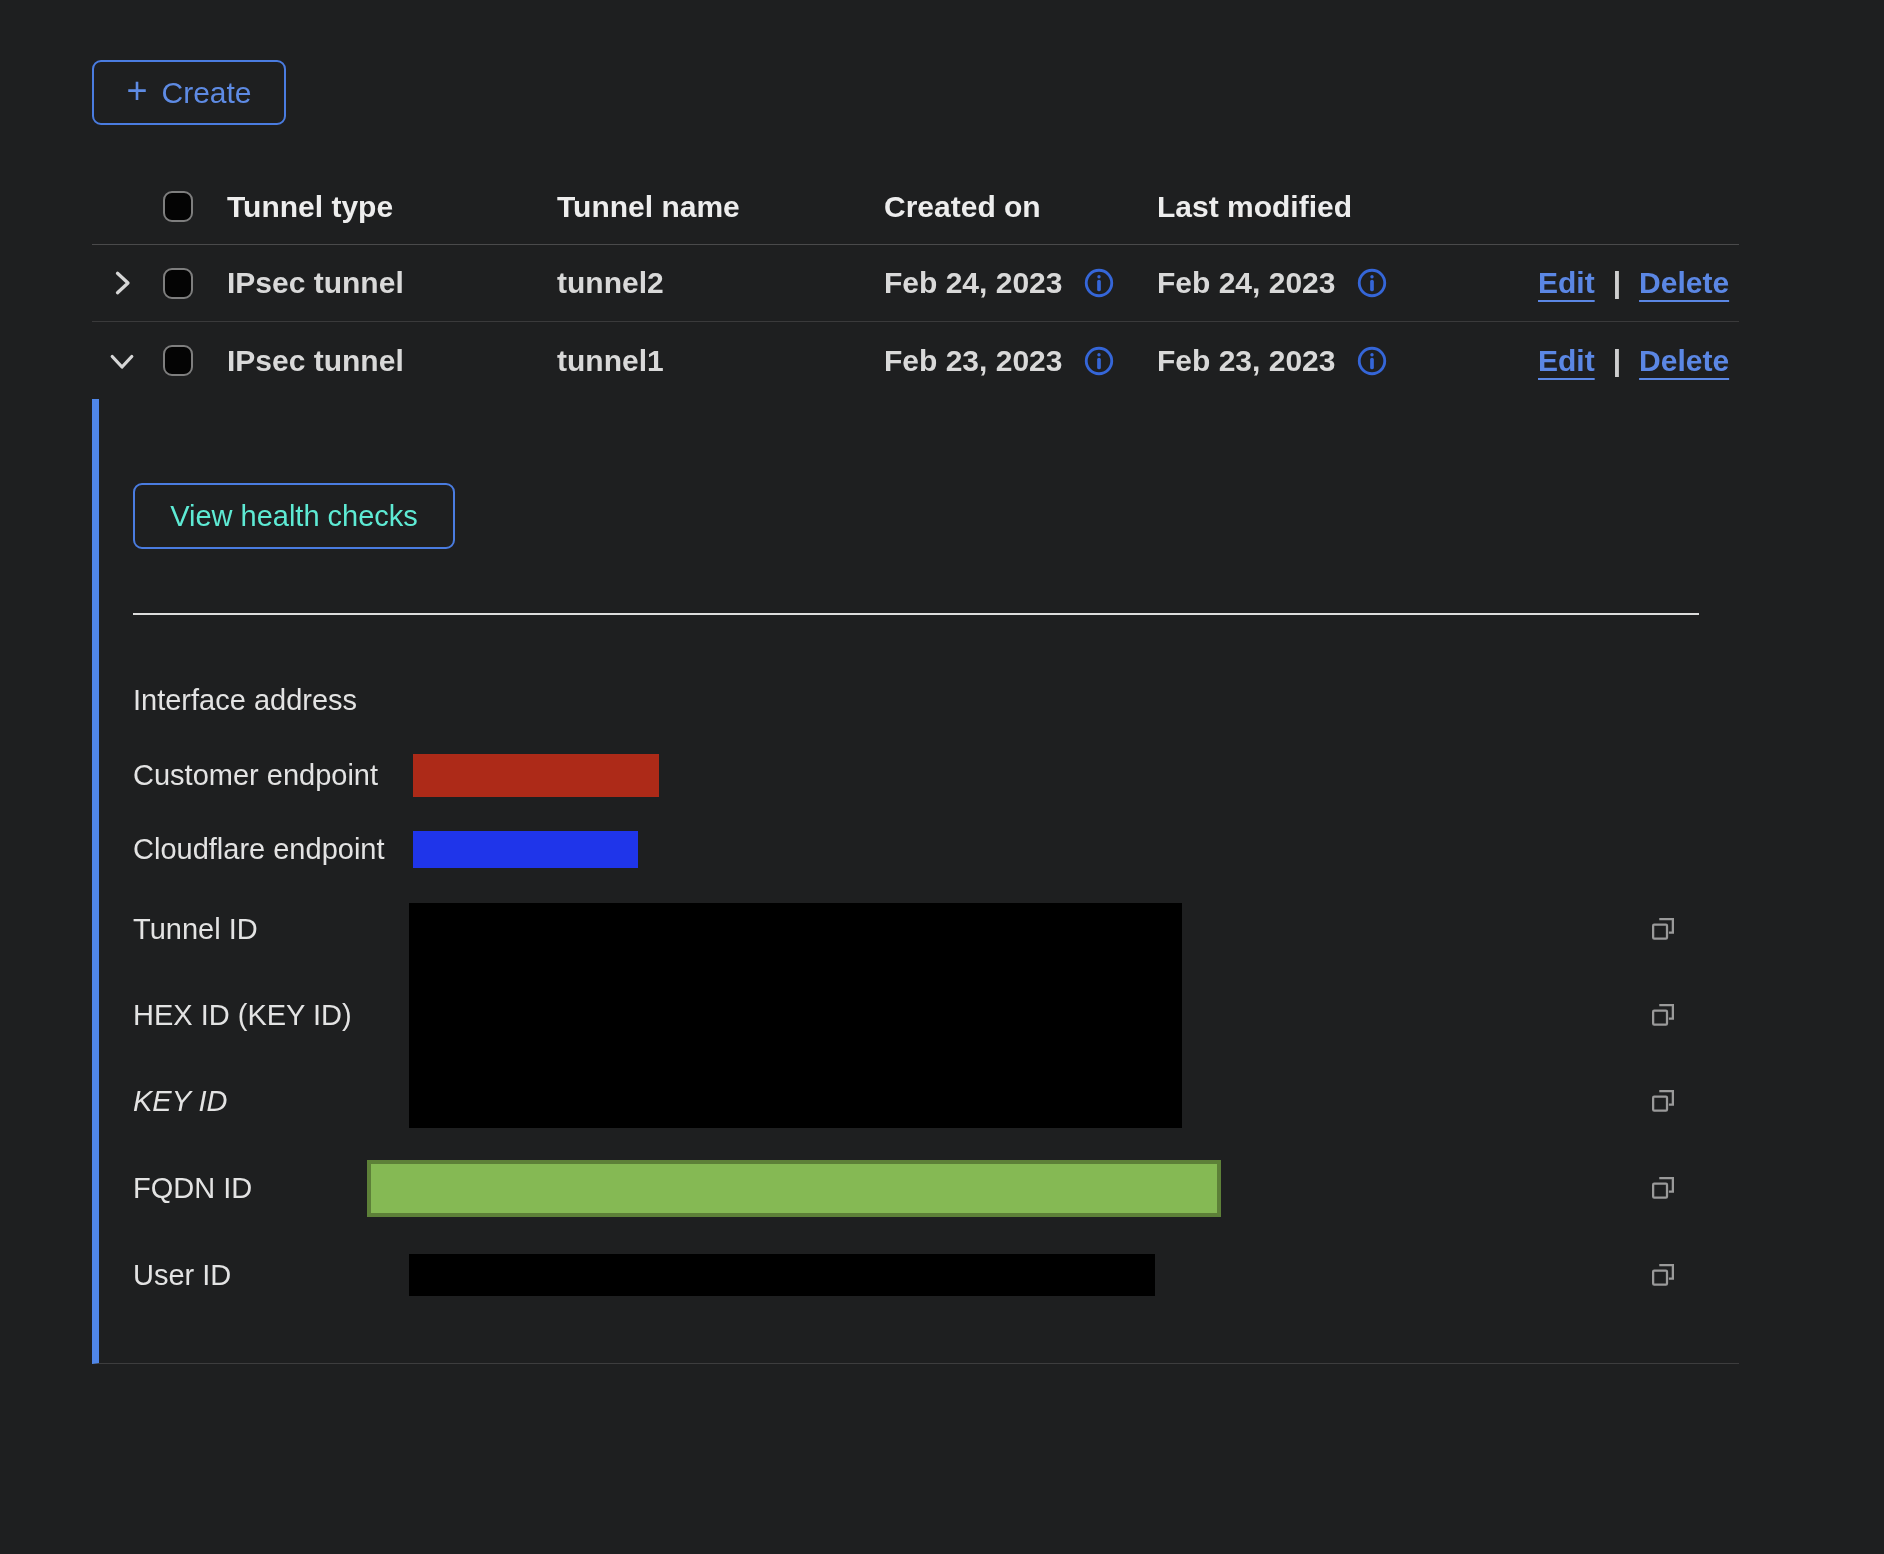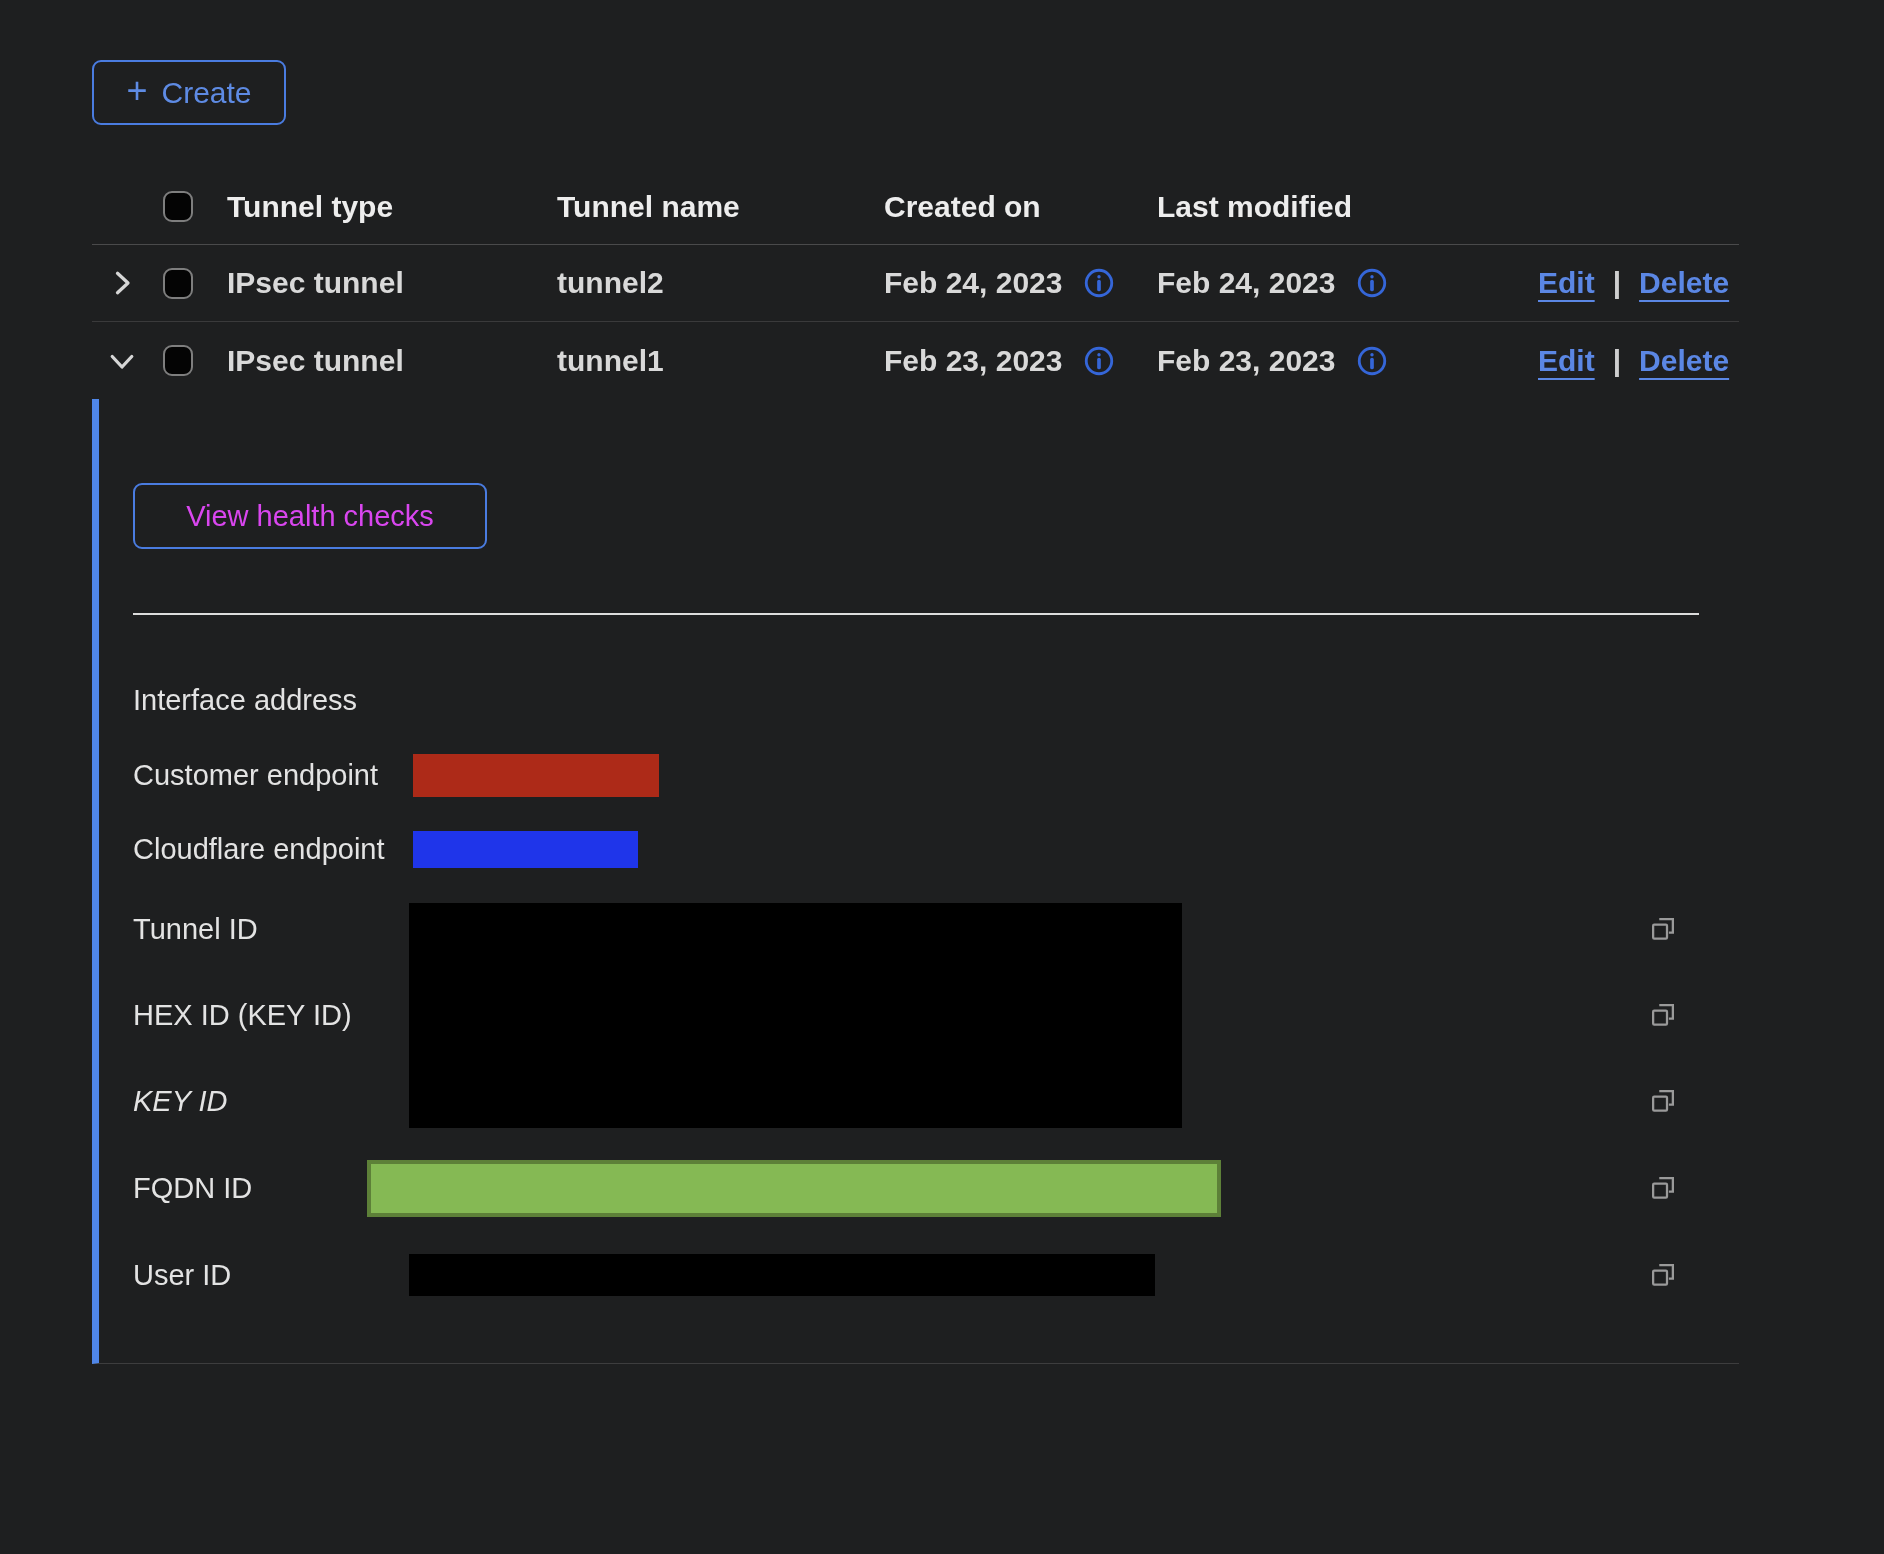--- a/index.html
+++ b/index.html
@@ -58,25 +58,25 @@
   
   .panel {
     border-left:7px solid #4f86e8;
     border-bottom:1px solid #3d3d3e;
     padding:50px 0 45px 34px;
   }
   .desc-label { font-size:29px; font-weight:600; color:#eaeaea; }
   .desc-value { margin-top:52px; font-size:29px; color:#8e8e8e; }
   .health-btn {
     margin-top:34px;
-    width:354px; height:66px;
+    width:322px; height:66px;
     display:flex; align-items:center; justify-content:center;
     background:transparent;
     border:2px solid #4a7ce0; border-radius:9px;
-    color:#d946ef; font-size:29px; font-family:inherit;
+    color:#5eead4; font-size:29px; font-family:inherit;
     cursor:pointer;
   }
   .divider { margin-top:64px; height:2px; width:1566px; background:#dcdcdc; }
 
   .fields {
     margin-top:47px;
     display:grid;
     grid-template-columns:276px 1178px 1fr;
     grid-template-rows:76px 74px 74px 86px 86px 86px 88px 86px;
     align-items:center;

